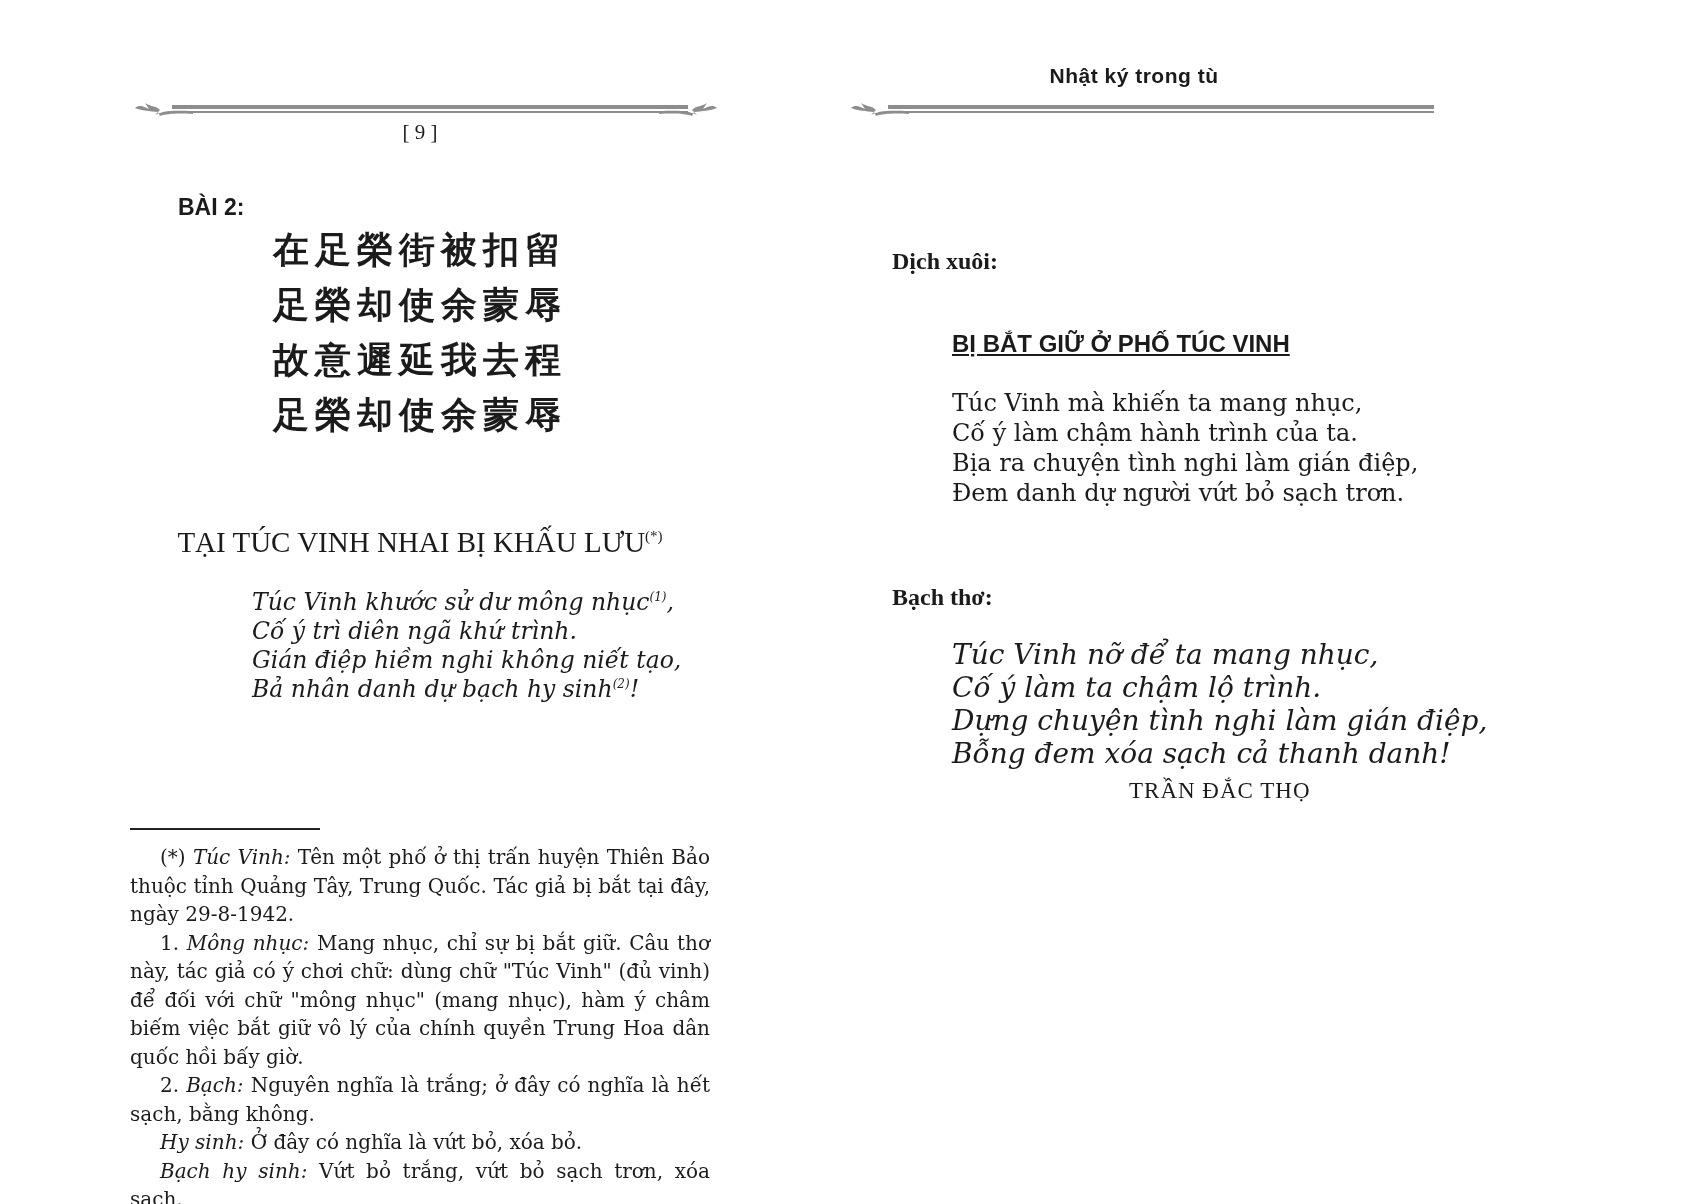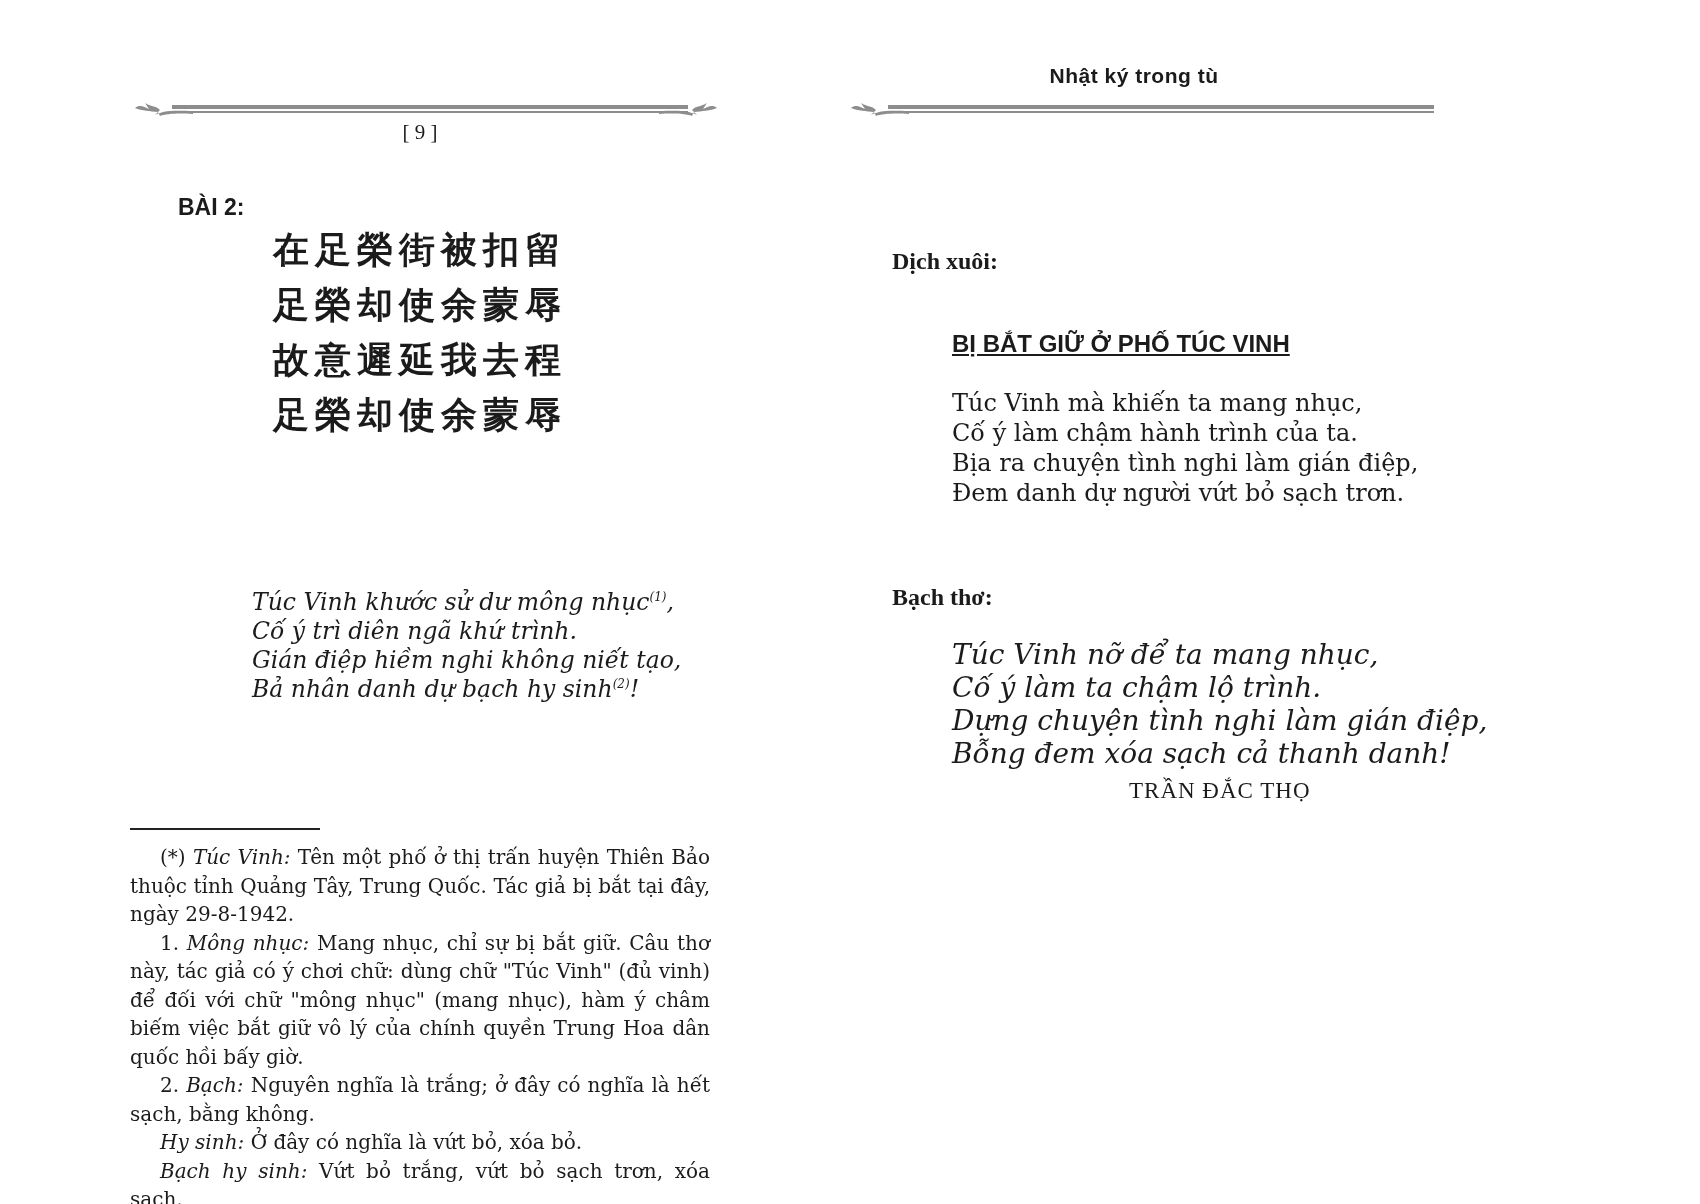--- a/index.html
+++ b/index.html
@@ -86,20 +86,21 @@
 
   <div class="lesson-label">BÀI 2:</div>
 
   <div class="cn-poem">
     <div class="cn-line">在足榮街被扣留</div>
     <div class="cn-line">足榮却使余蒙辱</div>
     <div class="cn-line">故意遲延我去程</div>
     <div class="cn-line">足榮却使余蒙辱</div>
   </div>
 
+  <div class="poem-title"><span>TẠI TÚC VINH NHAI BỊ KHẤU LƯU</span><sup>(*)</sup></div>
 
   <div class="verse-block" id="left-verse">
     <div class="verse-line"><span>Túc Vinh khước sử dư mông nhục</span><sup>(1)</sup><span>,</span></div>
     <div class="verse-line"><span>Cố ý trì diên ngã khứ trình.</span><sup></sup><span></span></div>
     <div class="verse-line"><span>Gián điệp hiềm nghi không niết tạo,</span><sup></sup><span></span></div>
     <div class="verse-line"><span>Bả nhân danh dự bạch hy sinh</span><sup>(2)</sup><span>!</span></div>
   </div>
 
   <div class="fn-rule"></div>
 

